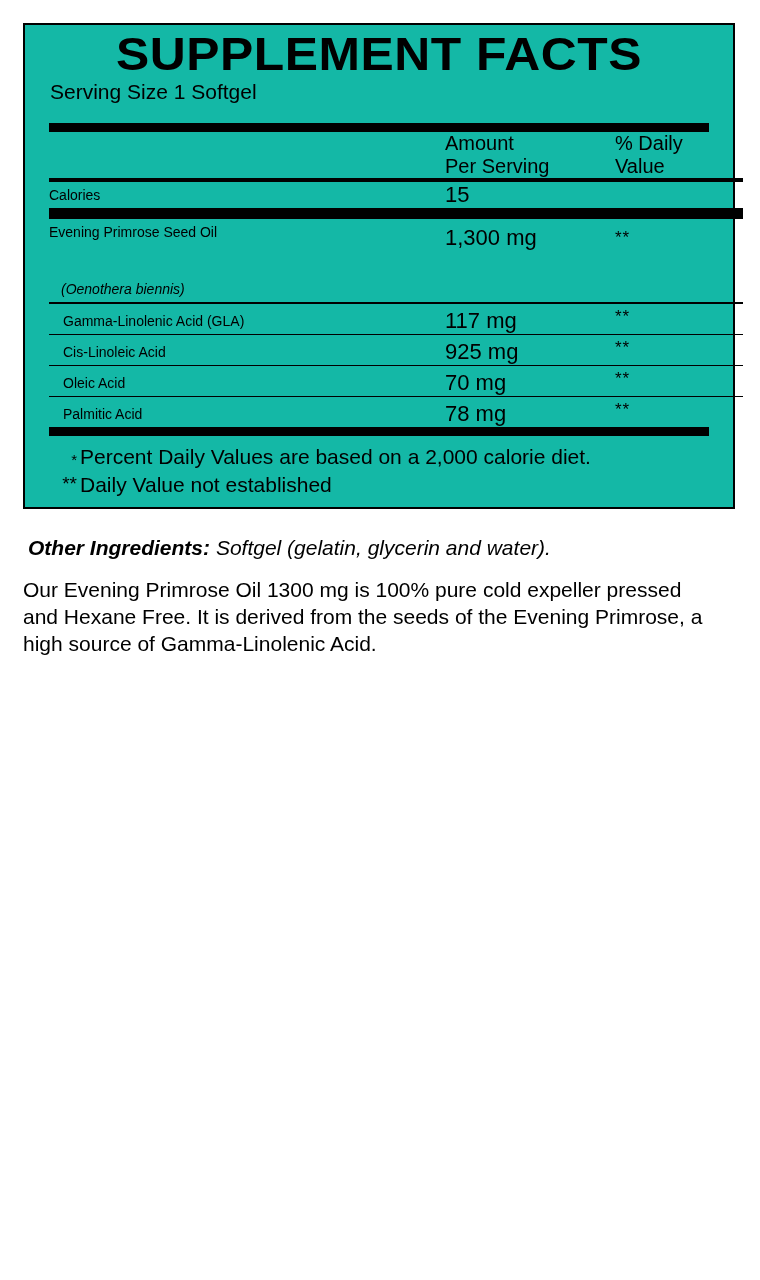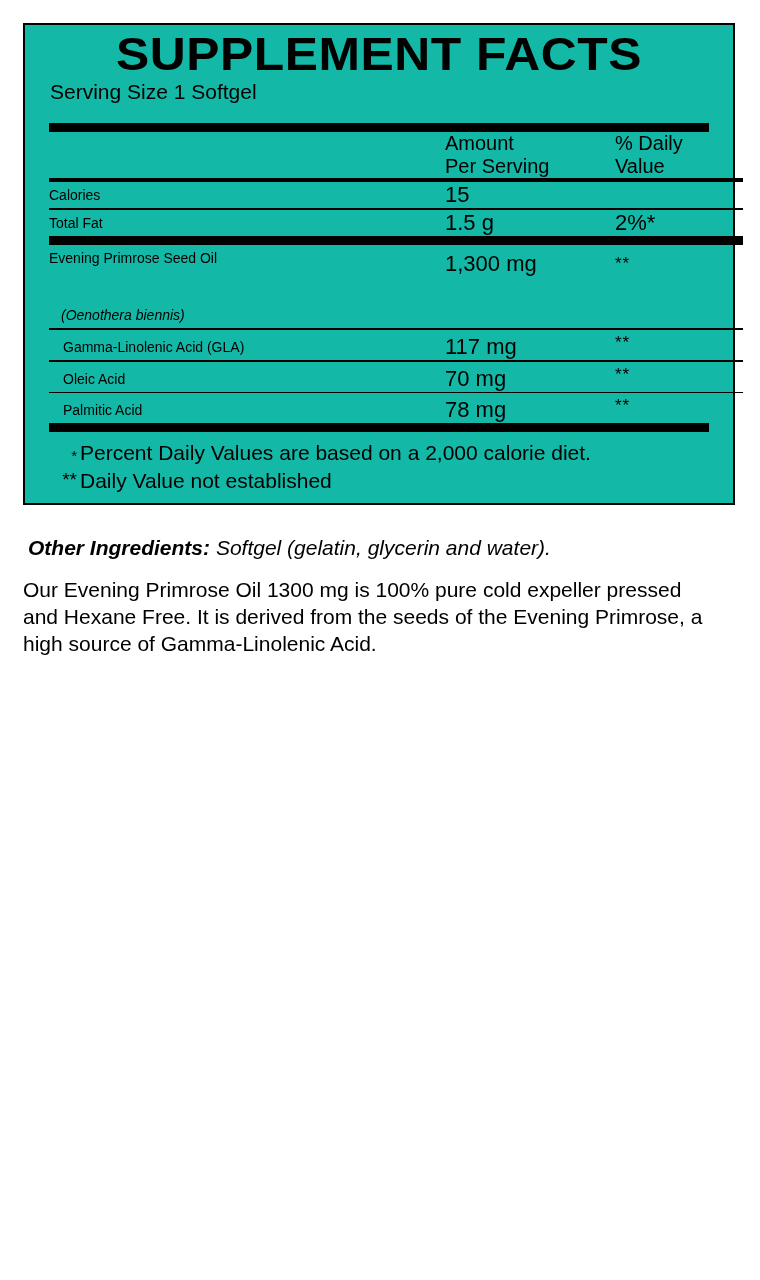--- a/index.html
+++ b/index.html
@@ -208,25 +208,20 @@
           <td class="row-amt">15</td>
           <td class="row-dv"></td>
         </tr>
         <tr>
           <td class="divider-cell" colspan="3">
             <div class="rule-thin"></div>
           </td>
         </tr>
 
         <tr>
-          <td class="row-name">Total Fat</td>
-          <td class="row-amt">1.5 g</td>
-          <td class="row-dv">2%*</td>
-        </tr>
-        <tr>
           <td class="divider-cell" colspan="3">
             <div class="rule-thick"></div>
           </td>
         </tr>
 
         <tr>
           <td class="row-name">
             <span>Evening Primrose Seed Oil</span>
             <span class="sci">(Oenothera biennis)</span>
           </td>
@@ -243,20 +238,25 @@
           <td class="row-name indent">Gamma-Linolenic Acid (GLA)</td>
           <td class="row-amt">117 mg</td>
           <td class="row-dv"><span class="dstar">**</span></td>
         </tr>
         <tr>
           <td class="divider-cell" colspan="3">
             <div class="rule-hair"></div>
           </td>
         </tr>
 
+        <tr>
+          <td class="row-name indent">Cis-Linoleic Acid</td>
+          <td class="row-amt">925 mg</td>
+          <td class="row-dv"><span class="dstar">**</span></td>
+        </tr>
         <tr>
           <td class="divider-cell" colspan="3">
             <div class="rule-hair"></div>
           </td>
         </tr>
 
         <tr>
           <td class="row-name indent">Oleic Acid</td>
           <td class="row-amt">70 mg</td>
           <td class="row-dv"><span class="dstar">**</span></td>

